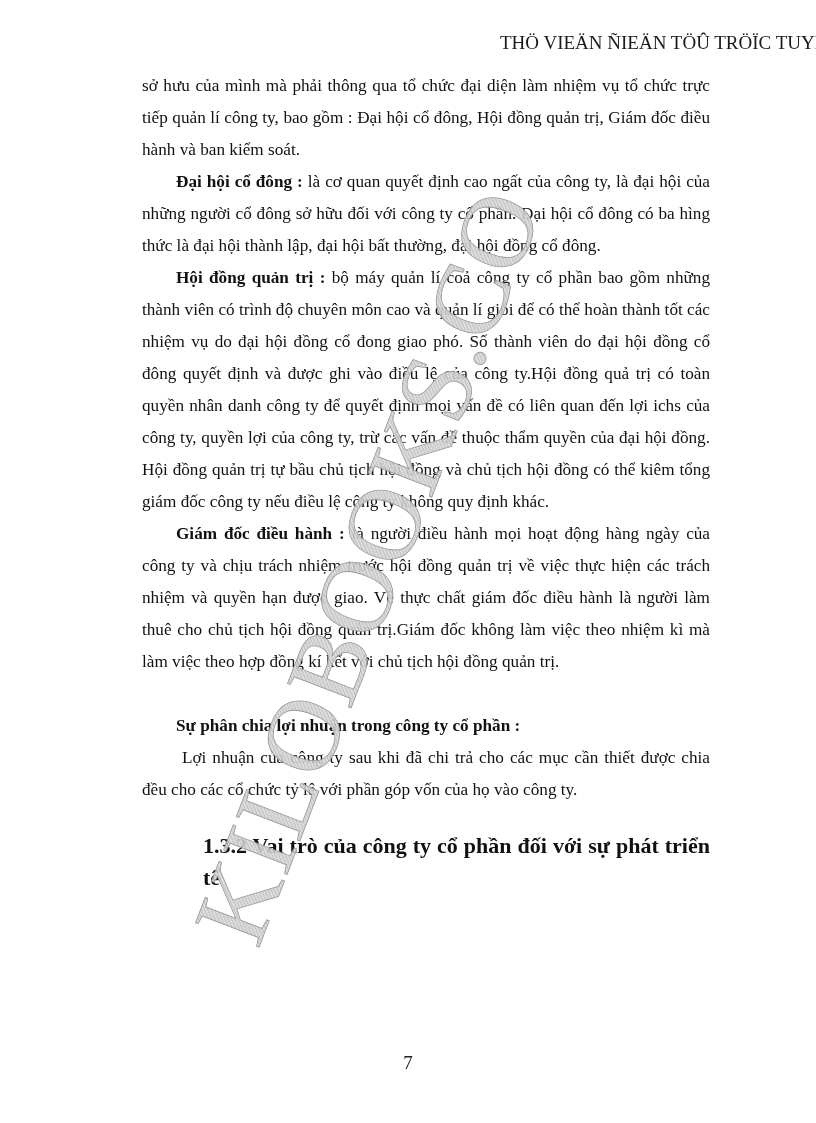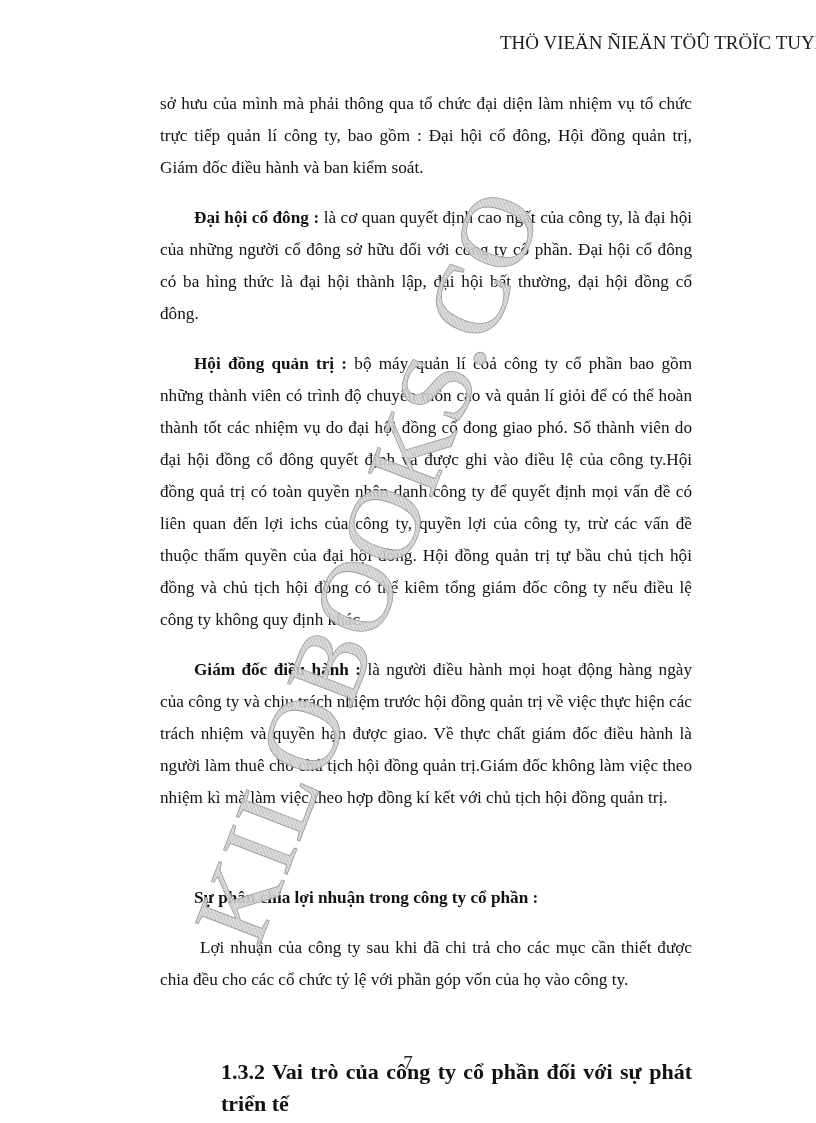--- a/index.html
+++ b/index.html
@@ -34,21 +34,21 @@
     .body-text {
       position: absolute;
       left: 142px;
       top: 70px;
       width: 568px;
       font-size: 17.2px;
       line-height: 32px;
       text-align: justify;
     }
     .body-text p {
-      margin: 18px;
+      margin: 0;
       text-align: justify;
     }
     .indent { text-indent: 34px; }
     .b { font-weight: bold; }
     .gap-1 { height: 32px; }
     .gap-2 { height: 24px; }
     .subhead {
       font-weight: bold;
       text-indent: 34px;
     }

